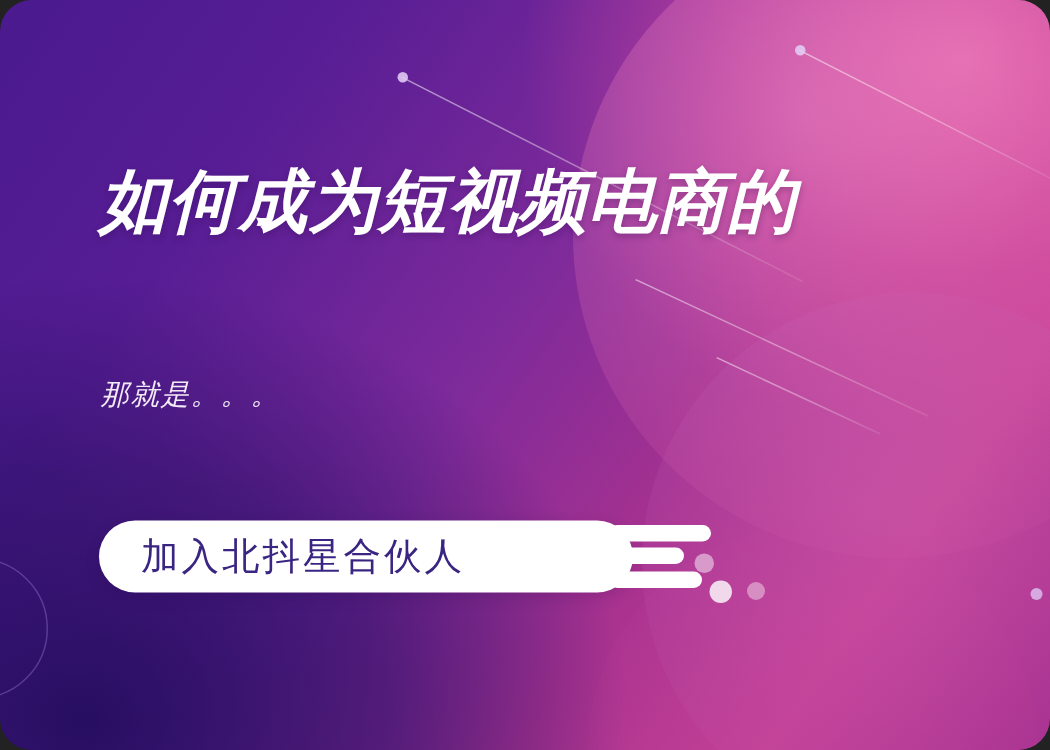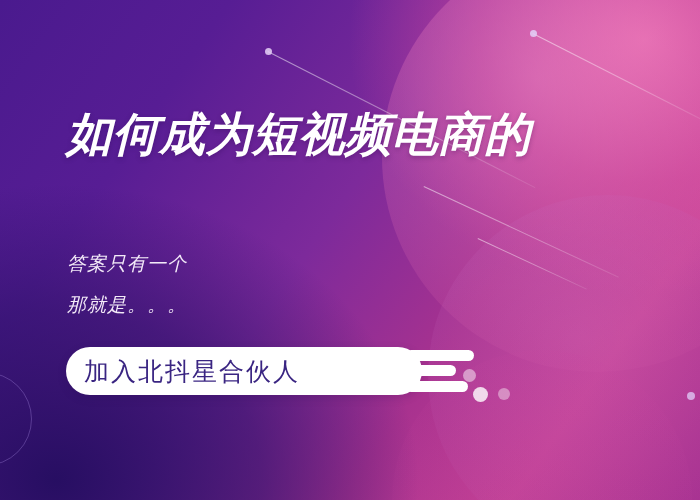--- a/index.html
+++ b/index.html
@@ -11,20 +11,21 @@
     position: relative;
     width: 700px;
     height: 500px;
     overflow: hidden;
     font-family: "Liberation Sans", "DejaVu Sans", sans-serif;
     
     background:
       radial-gradient(ellipse 62% 75% at 92% 8%, rgba(233,110,178,0.92) 0%, rgba(214,74,158,0.55) 38%, rgba(190,55,150,0.0) 68%),
       radial-gradient(ellipse 70% 80% at 8% 96%, rgba(36,13,96,0.96) 0%, rgba(42,16,104,0.60) 42%, rgba(60,22,120,0.0) 74%),
       linear-gradient(125deg, #4a1a8e 0%, #571d94 22%, #7d2a9b 46%, #a8328f 66%, #c23f93 82%, #a52e8e 100%);
+    border-radius: 21px;
   }
 
   
   .blob {
     position: absolute;
     border-radius: 50%;
     pointer-events: none;
   }
   .blob-main {
     width: 430px;
@@ -128,21 +129,21 @@
     position: absolute;
     left: 0; top: 0;
     width: 356px;
     height: 48px;
     background: #ffffff;
     border-radius: 24px;
     box-shadow: 0 3px 10px rgba(40,8,70,0.16);
   }
   .cta-label {
     position: absolute;
-    left: 18px;
+    left: 28px;
     top: 0;
     height: 48px;
     line-height: 48px;
     color: #3a2582;
     font-size: 25px;
     letter-spacing: 2px;
     white-space: nowrap;
   }
   
   .cta-bar {
@@ -192,21 +193,20 @@
   <div class="spark spark-e">
 
     <div class="dot"></div>
   </div>
 
   <div class="headline">
     <span class="hl-line">如何成为短视频电商的</span>
   </div>
 
   <div class="subtitle">
-    <span class="sub-line">答案只有一个</span>
     <span class="sub-line">那就是。。。</span>
   </div>
 
   <div class="cta-wrap">
     <div class="cta-pill"></div>
     <div class="cta-label">加入北抖星合伙人</div>
     <div class="cta-bar cta-bar-1"></div>
     <div class="cta-bar cta-bar-2"></div>
     <div class="cta-bar cta-bar-3"></div>
     <div class="cta-dot cta-dot-1"></div>

